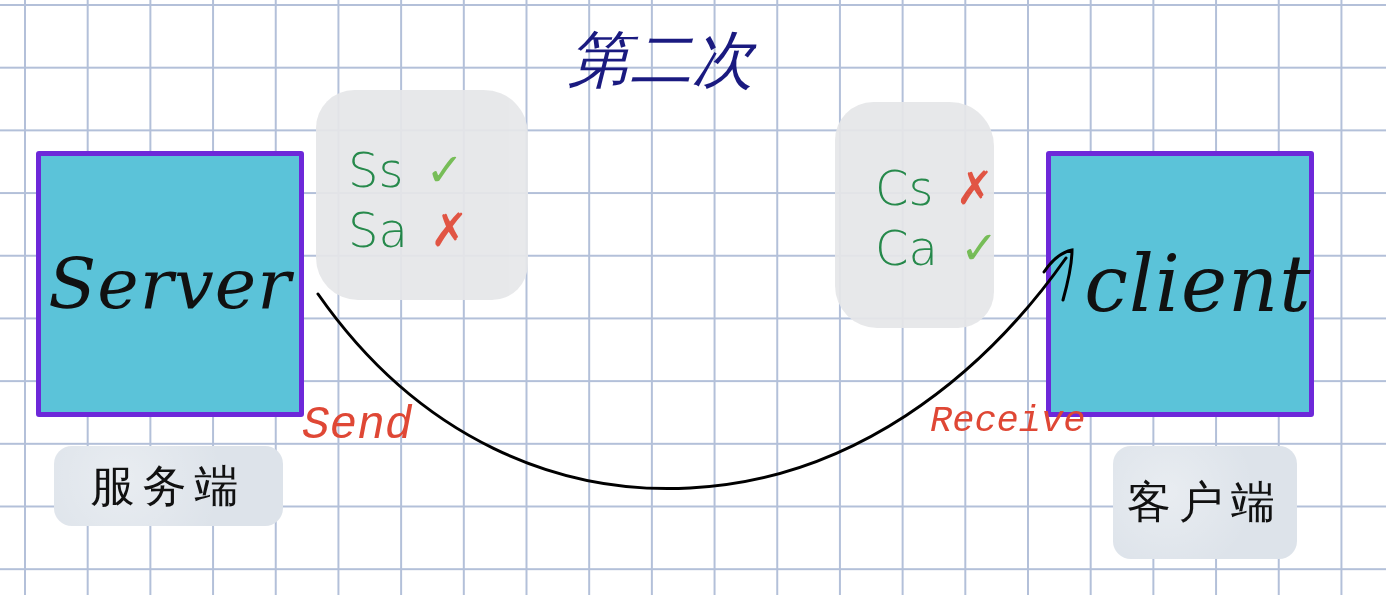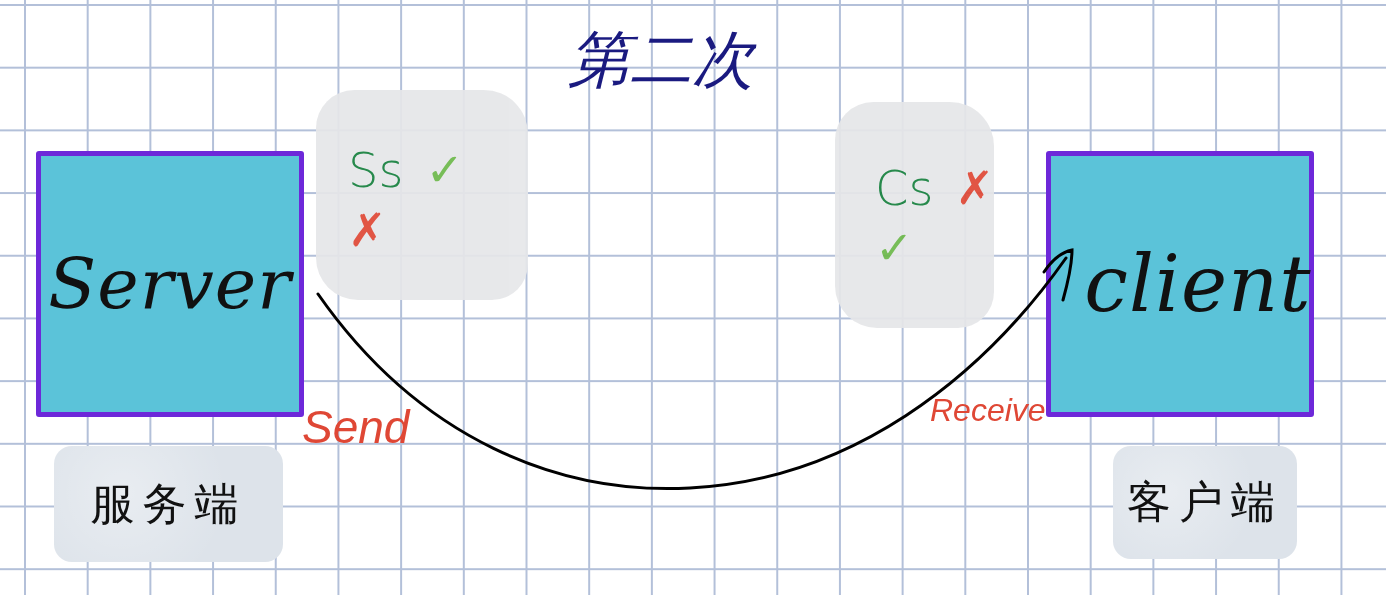--- a/index.html
+++ b/index.html
@@ -27,21 +27,21 @@
       display: flex; align-items: center; justify-content: center;
     }
     .node-label {
       font-family: "DejaVu Serif", serif;
       font-style: italic;
       color: #111;
       font-size: 70px;
       letter-spacing: 1px;
     }
     .hand {
-      font-family: Liberation Sans, sans-serif;
+      font-family: Liberation Mono, monospace;
       font-style: italic;
     }
     .tag {
       background: #dde3ea;
       background-image: radial-gradient(circle at 30% 40%, rgba(255,255,255,0.35), transparent 60%);
       border-radius: 18px;
       display: flex; align-items: center; justify-content: center;
       font-family: "DejaVu Serif", serif;
       font-size: 44px; color: #111; letter-spacing: 8px;
     }
@@ -56,47 +56,49 @@
 
 <div class="abs hand" style="left:568px; top:18px; font-size:62px; color:#1a1a80;">第二次</div>
 
 <div class="abs bubble" style="left:316px; top:90px; width:212px; height:210px;">
   <div style="position:absolute; left:32px; top:50px;">
     <div class="status-row">
       <span class="var">Ss</span>
       <span class="mark ok">✓</span>
     </div>
     <div class="status-row">
+      <span class="var">Sa</span>
       <span class="mark bad">✗</span>
     </div>
   </div>
 </div>
 
 <div class="abs bubble" style="left:826px; top:102px; width:159px; height:226px;margin-left:9px;">
   <div style="position:absolute; left:40px; top:56px;">
     <div class="status-row">
       <span class="var">Cs</span>
       <span class="mark bad">✗</span>
     </div>
     <div class="status-row">
+      <span class="var">Ca</span>
       <span class="mark ok">✓</span>
     </div>
   </div>
 </div>
 
 <div class="abs node" style="left:36px; top:151px; width:268px; height:266px;">
   <span class="node-label">Server</span>
 </div>
 
 <div class="abs node" style="left:1046px; top:151px; width:268px; height:266px;padding-left:36px;">
   <span class="node-label" style="font-size:78px;">client</span>
 </div>
 
 <svg class="abs" style="left:0; top:0;" width="1386" height="595" viewBox="0 0 1386 595">
   <path d="M318 294 C 420 440, 560 495, 690 488 C 850 480, 980 380, 1066 258" fill="none" stroke="#000" stroke-width="3" stroke-linecap="round"></path>
   <path d="M1044 272 C 1052 260, 1062 252, 1072 250 C 1072 266, 1068 282, 1063 300" fill="none" stroke="#000" stroke-width="3" stroke-linecap="round"></path>
 </svg>
 
 <div class="abs hand" style="left:302px; top:400px; font-size:46px; color:#df4735;">Send</div>
-<div class="abs hand" style="left:930px; top:392px; font-size:32px; color:#df4735;">Receive</div>
+<div class="abs hand" style="left:930px; top:400px; font-size:37px; color:#df4735;">Receive</div>
 
-<div class="abs tag" style="left:54px; top:446px; width:229px; height:116px;">服务端</div>
+<div class="abs tag" style="left:54px; top:446px; width:229px; height:80px;">服务端</div>
 <div class="abs tag" style="left:1113px; top:446px; width:184px; height:113px;">客户端</div>
 
 </body></html>

